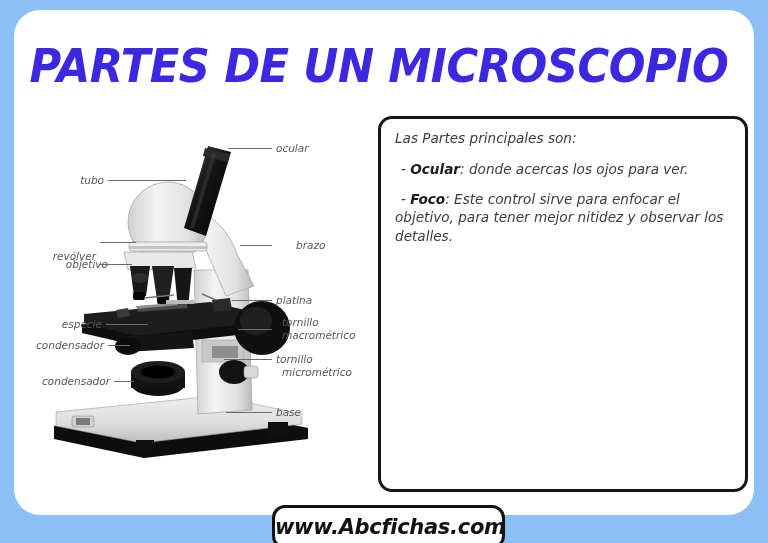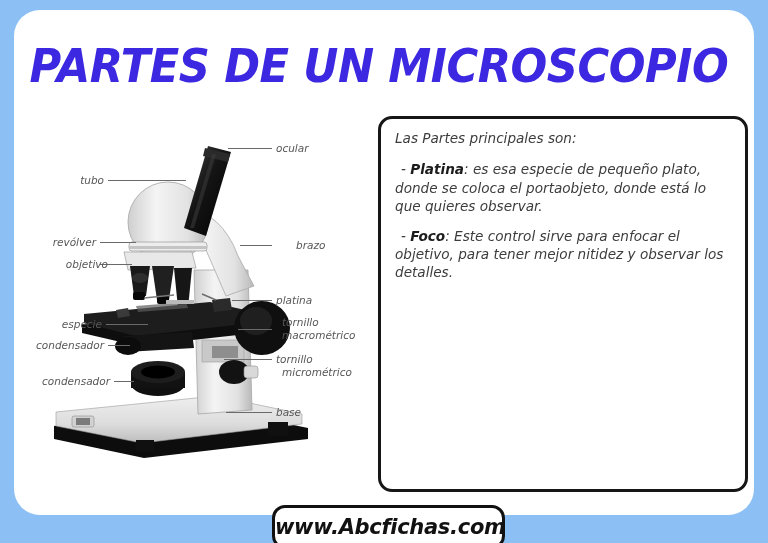--- a/index.html
+++ b/index.html
@@ -208,41 +208,41 @@
     <div class="leader" style="left:98px;  top:271px; width:20px;"></div>
 
     <div class="leader" style="left:212px; top:38px;  width:44px;"></div>
     <div class="leader" style="left:224px; top:135px; width:32px;"></div>
     <div class="leader" style="left:216px; top:190px; width:40px;"></div>
     <div class="leader" style="left:222px; top:219px; width:34px;"></div>
     <div class="leader" style="left:208px; top:249px; width:48px;"></div>
     <div class="leader" style="left:210px; top:302px; width:46px;"></div>
 
     <div class="lbl l" style="left:16px; top:64px;  width:72px;">tubo</div>
-    <div class="lbl l" style="left:16px; top:126px; width:64px;">revólver</div>
+    <div class="lbl l" style="left:16px; top:140px; width:64px;">revólver</div>
     <div class="lbl l" style="left:28px; top:148px; width:64px;">objetivo</div>
     <div class="lbl l" style="left:16px; top:208px; width:70px;">especie</div>
     <div class="lbl l" style="left:6px;  top:229px; width:82px;">condensador</div>
     <div class="lbl l" style="left:12px; top:265px; width:82px;">condensador</div>
 
     <div class="lbl r" style="left:260px; top:32px;">ocular</div>
     <div class="lbl r" style="left:260px; top:129px;margin-left:20px;">brazo</div>
     <div class="lbl r" style="left:260px; top:184px;">platina</div>
     <div class="lbl r" style="left:266px; top:206px;">tornillo</div>
     <div class="lbl r" style="left:266px; top:219px;text-align:center;">macrométrico</div>
     <div class="lbl r" style="left:260px; top:243px;">tornillo</div>
     <div class="lbl r" style="left:266px; top:256px;">micrométrico</div>
     <div class="lbl r" style="left:260px; top:296px;">base</div>
   </div>
 
   <div class="panel">
     <p class="intro">Las Partes principales son:</p>
 
-
-    <p class="item"><span>- </span><b>Platina</b><span>: es esa especie de pequeño plato, donde se coloca el portaobjeto, donde está lo que quieres observar.</span></p>
+    <p class="item"><span>- </span><b>Ocular</b><span>: donde acercas los ojos para ver.</span></p>
+
 
     <p class="item"><span>- </span><b>Foco</b><span>: Este control sirve para enfocar el objetivo, para tener mejor nitidez y observar los detalles.</span></p>
 
 
   </div>
 
   <div class="footer">
     <span>www.Abcfichas.com</span>
   </div>
 

